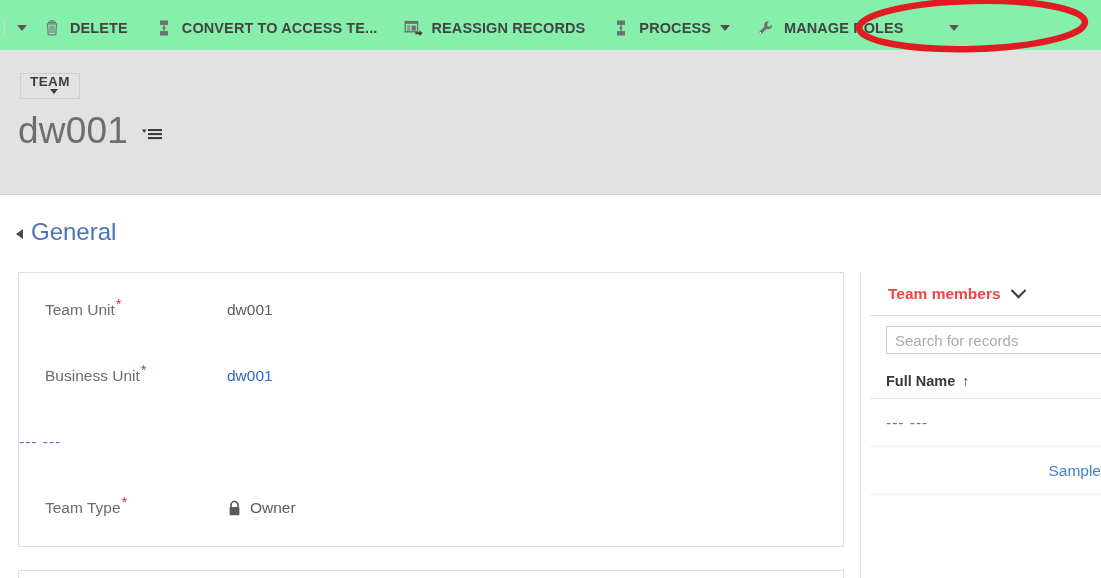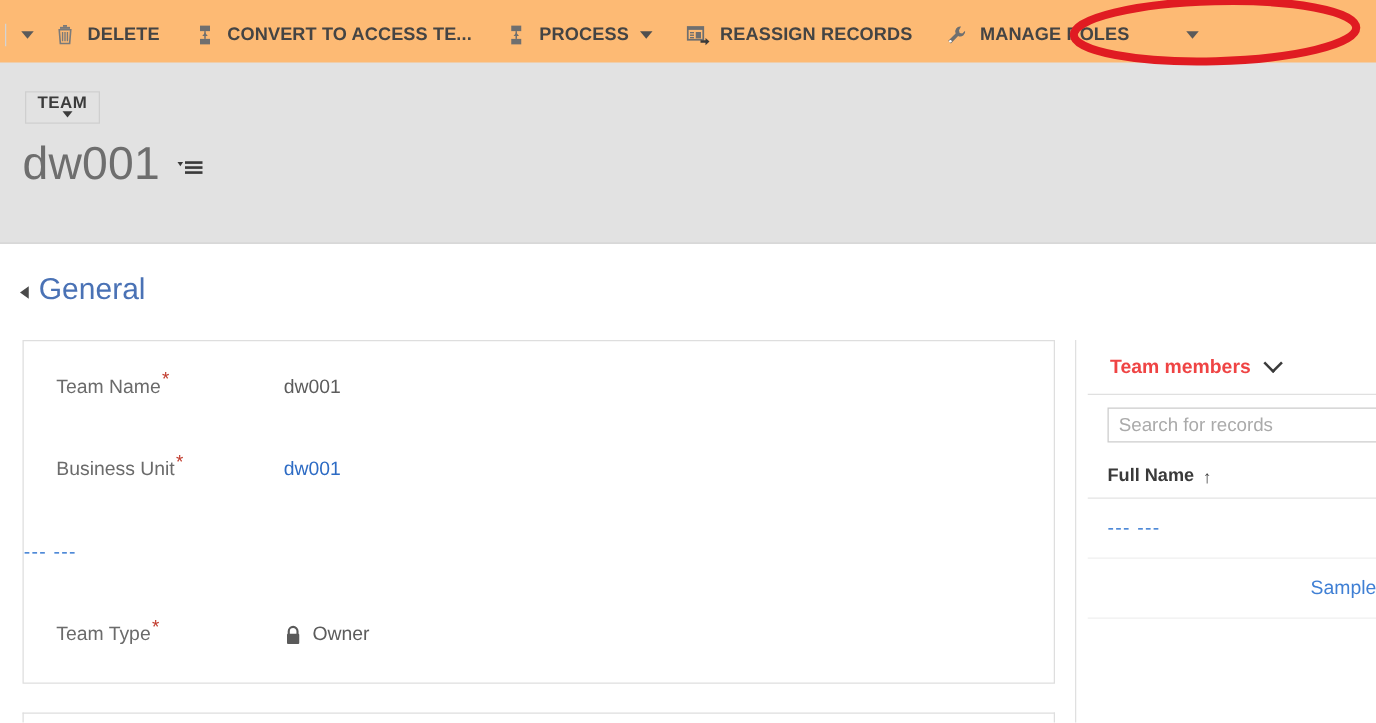--- a/index.html
+++ b/index.html
@@ -15,21 +15,21 @@
     position: relative;
     -webkit-font-smoothing: antialiased;
   }
 
   
   .command-bar {
     position: absolute;
     left: 0; top: 0;
     width: 1101px;
     height: 56px;
-    background: #fdba74;
+    background: #86efac;
     display: flex;
     align-items: center;
     overflow: hidden;
     white-space: nowrap;
   }
   .cmd-sep {
     width: 1px;
     height: 18px;
     background: #d4d4d4;
     margin: 0 6px 0 4px;
@@ -354,52 +354,52 @@
   <div class="cmd-btn">
     <span class="cmd-icon">
       <svg width="18" height="18" viewBox="0 0 18 18">
         <rect x="5" y="1.5" width="8" height="4.4" fill="#6f6f6f"></rect>
         <rect x="5" y="12.1" width="8" height="4.4" fill="#6f6f6f"></rect>
         <rect x="8.4" y="5.9" width="1.2" height="6.2" fill="#6f6f6f"></rect>
         <path d="M9 7.2 l2.2 2.6 h-4.4 z" fill="#6f6f6f"></path>
       </svg>
     </span>
     <span class="cmd-label">CONVERT TO ACCESS TE...</span>
-  </div>
-
-  <div class="cmd-btn">
-    <span class="cmd-icon">
-      <svg width="18" height="18" viewBox="0 0 18 18">
-        <rect x="5" y="1.5" width="8" height="4.4" fill="#6f6f6f"></rect>
-        <rect x="5" y="12.1" width="8" height="4.4" fill="#6f6f6f"></rect>
-        <rect x="8.4" y="5.9" width="1.2" height="6.2" fill="#6f6f6f"></rect>
-        <path d="M9 7.2 l2.2 2.6 h-4.4 z" fill="#6f6f6f"></path>
-      </svg>
-    </span>
-    <span class="cmd-label">PROCESS</span>
-    <span class="mini-caret"></span>
   </div>
 
   <div class="cmd-btn">
     <span class="cmd-icon">
       <svg width="19" height="18" viewBox="0 0 19 18">
         <rect x="1.2" y="2.6" width="12.4" height="10.2" fill="none" stroke="#6f6f6f" stroke-width="1.4"></rect>
         <rect x="1.2" y="2.6" width="12.4" height="2.3" fill="#6f6f6f"></rect>
         <rect x="3" y="6.6" width="3.2" height="1.1" fill="#6f6f6f"></rect>
         <rect x="3" y="8.6" width="3.2" height="1.1" fill="#6f6f6f"></rect>
         <rect x="3" y="10.6" width="3.2" height="1.1" fill="#6f6f6f"></rect>
         <rect x="7.6" y="6.6" width="4.2" height="5.1" fill="#6f6f6f"></rect>
         <path d="M11.4 13.2 h4 v-1.9 l3.2 2.9 l-3.2 2.9 v-1.9 h-4 z" fill="#3a3a3a"></path>
       </svg>
     </span>
     <span class="cmd-label">REASSIGN RECORDS</span>
   </div>
 
   <div class="cmd-btn">
     <span class="cmd-icon">
+      <svg width="18" height="18" viewBox="0 0 18 18">
+        <rect x="5" y="1.5" width="8" height="4.4" fill="#6f6f6f"></rect>
+        <rect x="5" y="12.1" width="8" height="4.4" fill="#6f6f6f"></rect>
+        <rect x="8.4" y="5.9" width="1.2" height="6.2" fill="#6f6f6f"></rect>
+        <path d="M9 7.2 l2.2 2.6 h-4.4 z" fill="#6f6f6f"></path>
+      </svg>
+    </span>
+    <span class="cmd-label">PROCESS</span>
+    <span class="mini-caret"></span>
+  </div>
+
+  <div class="cmd-btn">
+    <span class="cmd-icon">
       <svg width="20" height="18" viewBox="0 0 20 18">
         <path d="M12.8 2.2 a4 4 0 0 0 -4.3 5.6 L2.6 13.6 l2.1 2.1 l5.8 -5.9 a4 4 0 0 0 5.6 -4.3 l-2.3 2.3 l-2.1 -0.5 l-0.5 -2.1 z" fill="#6f6f6f"></path>
         <circle cx="4.3" cy="14" r="1" fill="#ffffff"></circle>
       </svg>
     </span>
     <span class="cmd-label">MANAGE ROLES</span>
   </div>
 
   <div class="cmd-caret-btn" style="margin-left:22px">
     <span class="mini-caret"></span>
@@ -430,21 +430,21 @@
 
   <div class="section-header">
     <span class="collapse-tri"></span>
     <span class="section-title">General</span>
   </div>
 
   <div class="field-panel">
 
     <div class="field-row" style="top:4px">
       <div class="field-label">
-        <span>Team Name</span><span class="req-star">*</span>
+        <span>Team Unit</span><span class="req-star">*</span>
       </div>
       <div class="field-value">dw001</div>
     </div>
 
     <div class="field-row" style="top:70px">
       <div class="field-label">
         <span>Business Unit</span><span class="req-star">*</span>
       </div>
       <div class="field-value link">dw001</div>
     </div>

